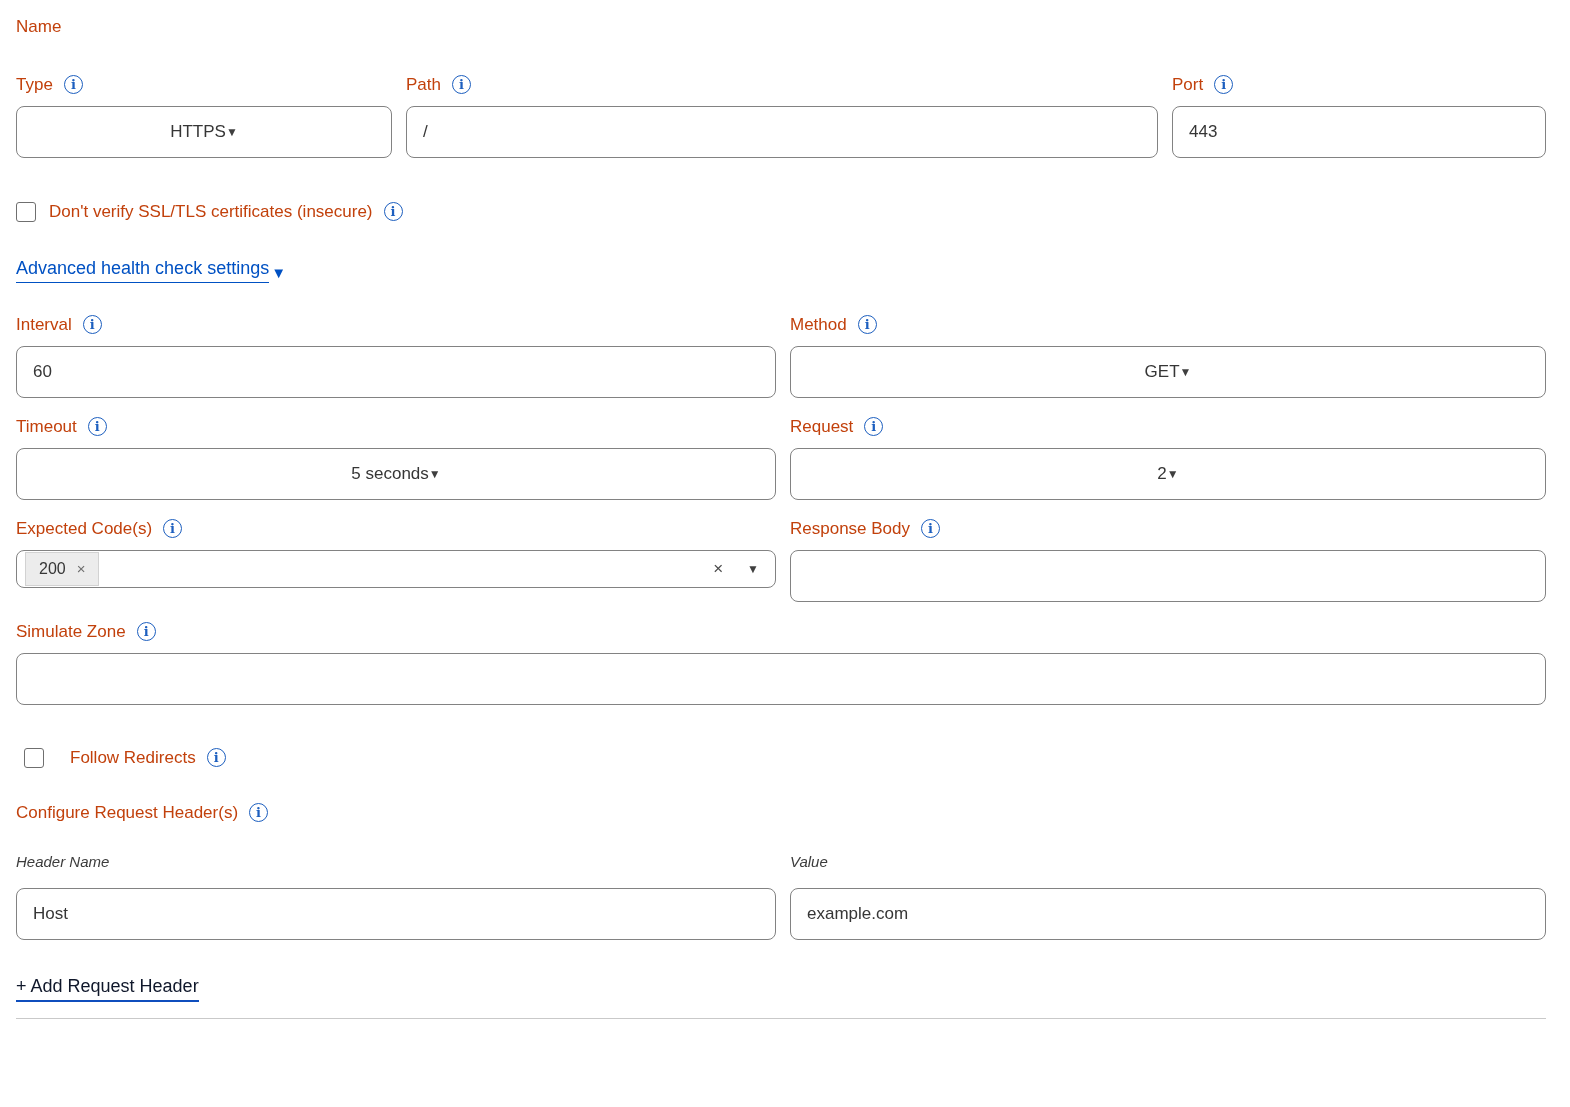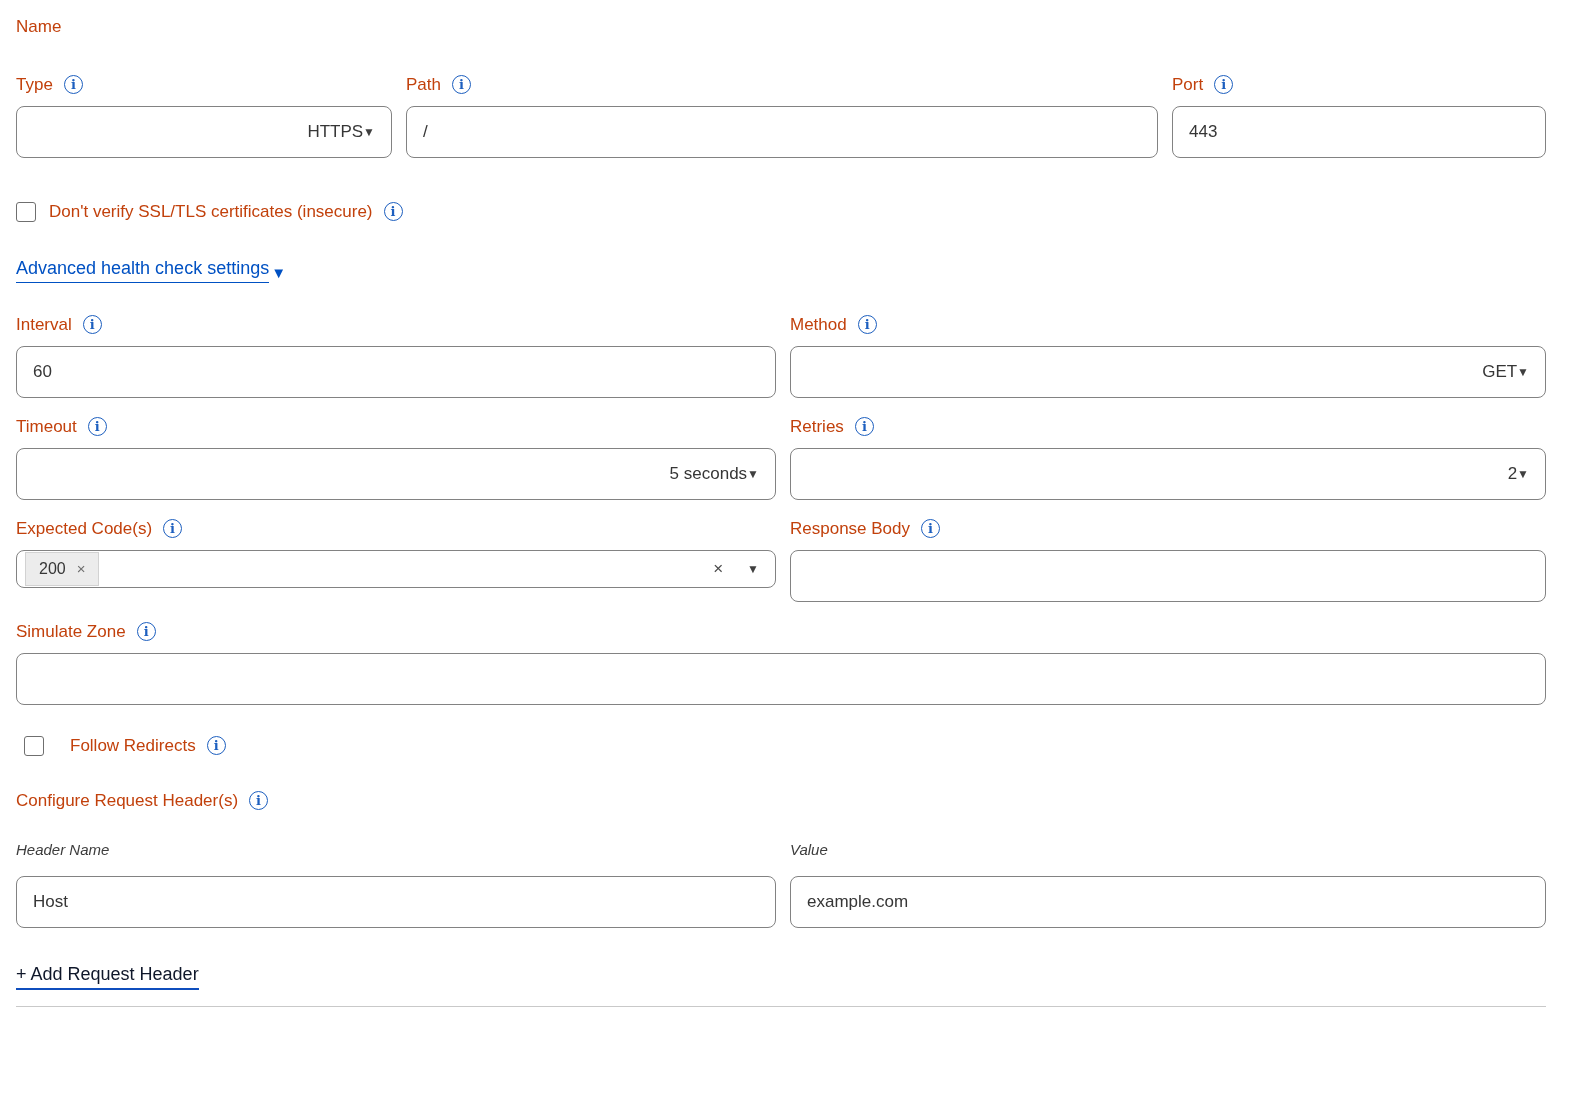--- a/index.html
+++ b/index.html
@@ -26,31 +26,31 @@
 
   .txt {
     width:100%; height:52px; border:1px solid #828282; border-radius:8px;
     font-family:"Liberation Sans", sans-serif; font-size:17px; color:#363636;
     padding:0 16px; background:#fff; outline:none; display:block;
   }
   .txt.focus-blue { border:1.5px solid #3b7dd8; height:53px; }
 
   .select {
     width:100%; height:52px; border:1px solid #828282; border-radius:8px;
-    background:#fff; display:flex; align-items:center; justify-content:flex-end;
+    background:#fff; display:flex; align-items:center; justify-content:center;
     padding:0 16px; font-size:17px; color:#363636; cursor:pointer;
   }
   .caret { font-size:12px; color:#3f3f3f; flex:none; }
 
   .row3 { display:grid; grid-template-columns:376px 1fr 374px; column-gap:14px; margin-top:37px; }
   .grid2 { display:grid; grid-template-columns:760px 1fr; column-gap:14px; row-gap:18px; margin-top:31px; }
   .grid2-hdr { display:grid; grid-template-columns:760px 1fr; column-gap:14px; margin-top:30px; }
 
   .checkrow { display:flex; align-items:center; margin-top:43px; }
-  .checkrow2 { display:flex; align-items:center; margin-top:30px; }
+  .checkrow2 { display:flex; align-items:center; margin-top:42px; }
   .checkbox {
     width:20px; height:20px; border:1px solid #6f6f6f; border-radius:3px;
     background:#fff; display:inline-block; cursor:pointer; flex:none; margin-left:8px;
   }
   .checkrow .cb-label { margin-left:13px; }
   .checkrow2 .cb-label { margin-left:26px; }
 
   .advanced { margin-top:36px; display:flex; align-items:flex-end; }
   .advanced a {
     color:#0051c3; font-size:18px; text-decoration:none; cursor:pointer;
@@ -157,21 +157,21 @@
         <span class="info">i</span>
       </div>
       <div class="select">
         <span>5 seconds</span>
         <span class="caret">▼</span>
       </div>
     </div>
 
     <div>
       <div class="lblrow">
-        <span class="lbl">Retries</span>
+        <span class="lbl">Request</span>
         <span class="info">i</span>
       </div>
       <div class="select">
         <span>2</span>
         <span class="caret">▼</span>
       </div>
     </div>
 
     <div>
       <div class="lblrow">

